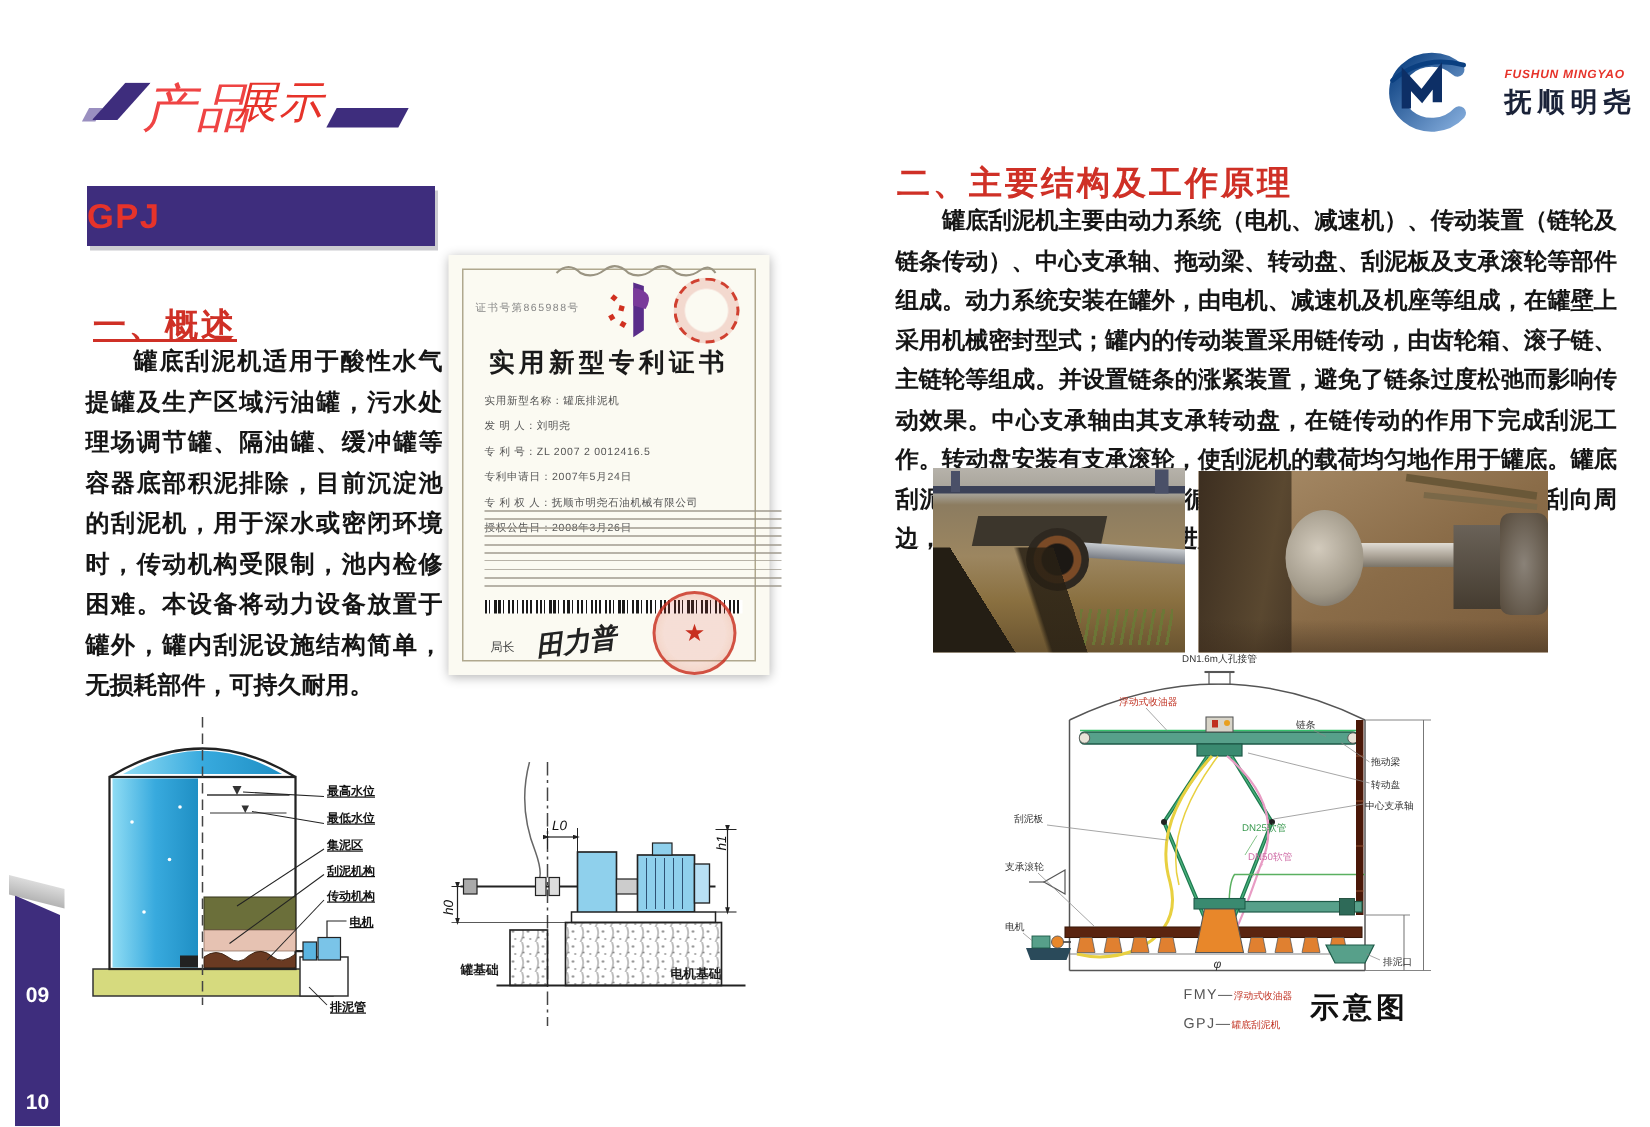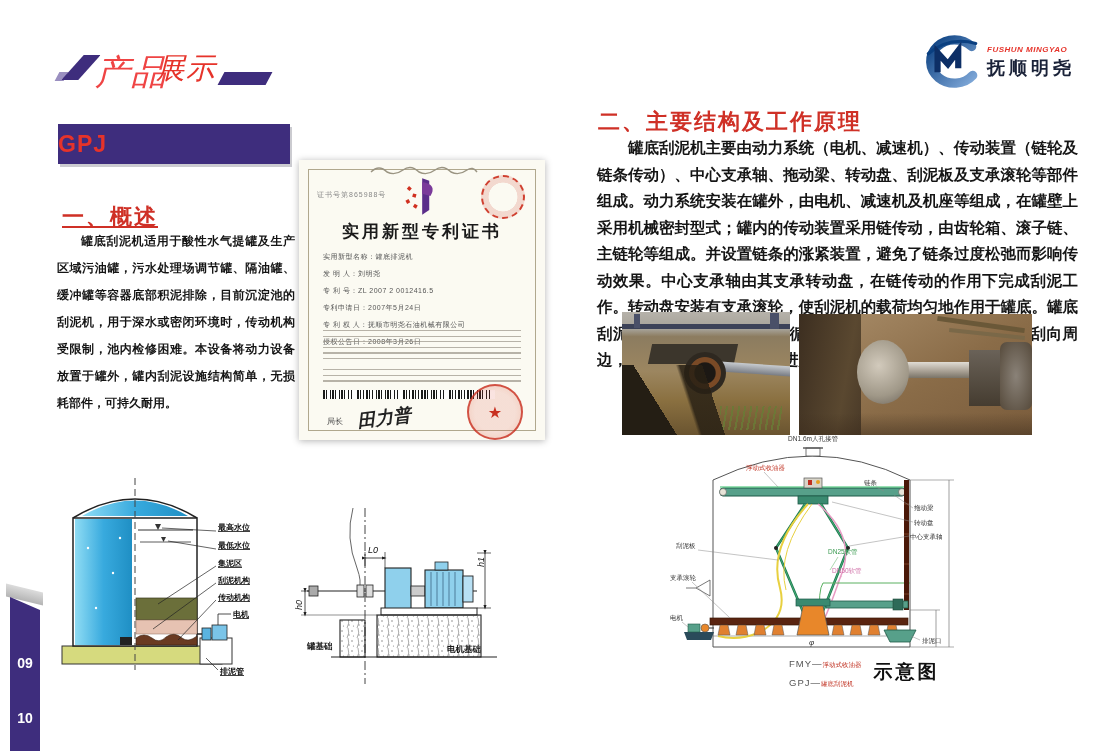--- a/index.html
+++ b/index.html
@@ -9,42 +9,42 @@
 
   
   .brand{position:absolute;left:55px;top:45px;width:270px;height:52px;}
   .brand-mark-sm{position:absolute;left:2px;top:27px;width:9px;height:9px;background:#9a8fc0;transform:skewX(-28deg);}
   .brand-mark{position:absolute;left:13px;top:10px;width:26px;height:25px;background:#3e2d7d;transform:skewX(-28deg);clip-path:polygon(35% 0,100% 0,65% 100%,0 100%);}
   .brand-t1{position:absolute;left:40px;top:4px;font-size:35px;font-weight:normal;font-style:italic;color:#ef4444;letter-spacing:1px;}
   .brand-t2{position:absolute;left:101px;top:4px;font-size:29px;font-weight:normal;font-style:italic;color:#e6332a;letter-spacing:1px;}
   .brand-bar{position:absolute;left:166px;top:27px;width:48px;height:13px;background:#3e2d7d;transform:skewX(-28deg);}
 
   
-  .clogo{position:absolute;left:920px;top:34px;display:flex;align-items:center;gap:5px;}
+  .clogo{position:absolute;left:920px;top:34px;display:flex;align-items:center;gap:21px;}
   .clogo-en{color:#e6332a;font-size:8px;font-style:italic;font-weight:bold;letter-spacing:.5px;}
   .clogo-cn{color:#1a2238;font-size:18px;font-weight:bold;letter-spacing:4px;margin-top:2px;}
 
   
   .ribbon-cap{position:absolute;left:6px;top:588px;width:37px;height:13px;background:linear-gradient(#dcdcdc,#b4b4b4);transform:skewY(14deg);}
   .ribbon{position:absolute;left:10px;top:597px;width:30px;height:154px;background:#3e2d7d;clip-path:polygon(0 0,100% 13px,100% 100%,0 100%);}
   .pagenum{position:absolute;width:30px;text-align:center;color:#fff;font-weight:bold;font-size:14px;}
-  .pn1{top:58px;} .pn2{top:113px;text-align:center;}
+  .pn1{top:58px;} .pn2{top:129px;text-align:center;}
 
   
   .ptitle{position:absolute;left:58px;top:124px;width:232px;height:40px;background:#3e2d7d;
           box-shadow:2px 3px 0 rgba(160,160,170,.55);display:flex;align-items:center;justify-content:flex-start;
           font-size:23px;font-weight:bold;letter-spacing:1px;}
   .ptitle .code{color:#e6332a;} .ptitle .rest{color:#fff;}
   .sec-head{position:absolute;color:#cf3026;font-weight:bold;font-size:22px;letter-spacing:2px;}
   .ov-head{left:62px;top:202px;text-decoration:underline;}
-  .ov-body{position:absolute;left:57px;top:228px;width:238px;font-size:12px;line-height:27px;
+  .ov-body{position:absolute;left:57px;top:228px;width:238px;font-size:16px;line-height:27px;
            color:#151515;font-weight:600;text-align:justify;text-indent:2em;}
 
   
-  .cert{position:absolute;left:299px;top:160px;width:246px;height:280px;background:#fbfaf2;
+  .cert{position:absolute;left:299px;top:170px;width:214px;height:280px;background:#fbfaf2;
         box-shadow:0 1px 7px rgba(0,0,0,.3);}
   .cert-frame{position:absolute;inset:9px;border:1px solid #b0a88e;}
   .cert-orn{position:absolute;left:70px;top:4px;}
   .cert-no{position:absolute;left:18px;top:30px;font-size:7px;color:#888;letter-spacing:1px;}
   .cert-logo{position:absolute;left:104px;top:16px;}
   .cert-stamp{position:absolute;right:20px;top:15px;width:40px;height:40px;border-radius:50%;
               border:2px dashed #d04030;background:radial-gradient(circle,transparent 50%,rgba(208,64,48,.18) 52%);}
   .cert-title{position:absolute;left:0;right:0;top:60px;text-align:center;
               font-family:"Liberation Serif","DejaVu Serif",serif;font-size:17px;font-weight:bold;
               letter-spacing:3px;color:#1a1a1a;}

